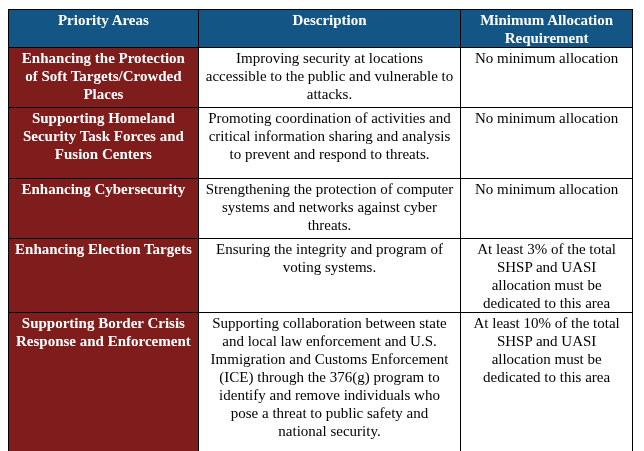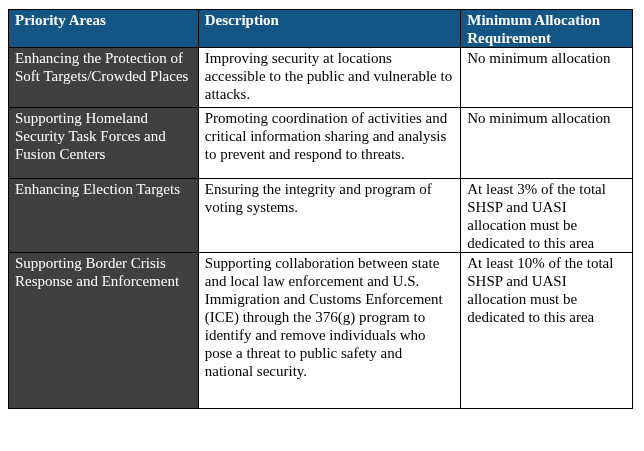--- a/index.html
+++ b/index.html
@@ -10,33 +10,33 @@
     border-collapse: collapse;
     font-family: "Liberation Serif", "DejaVu Serif", serif;
     font-size: 15px;
     line-height: 18px;
     color: #000;
   }
   table.priority-table td, table.priority-table th {
     border: 1.5px solid #000;
     vertical-align: top;
     padding: 1px 6px 0 6px;
-    text-align: left;
+    text-align: center;
   }
   th.hdr {
     background: #135585;
     color: #ffffff;
     font-weight: bold;
     text-align: center;
     padding-top: 2px;
   }
   td.area {
-    background: #404040;
+    background: #7f1d1d;
     color: #ffffff;
-    font-weight: normal;
+    font-weight: bold;
   }
   col.c1 { width: 190px; }
   col.c2 { width: 263px; }
   col.c3 { width: 172px; }
   tr.r-hdr { height: 37px; }
   tr.r1 { height: 60px; }
   tr.r2 { height: 71px; }
   tr.r3 { height: 60px; }
   tr.r4 { height: 74px; }
   tr.r5 { height: 156px; }
@@ -61,20 +61,25 @@
     <tr class="r1">
       <td class="area">Enhancing the Protection of Soft Targets/Crowded Places</td>
       <td>Improving security at locations accessible to the public and vulnerable to attacks.</td>
       <td>No minimum allocation</td>
     </tr>
     <tr class="r2">
       <td class="area">Supporting Homeland Security Task Forces and Fusion Centers</td>
       <td>Promoting coordination of activities and critical information sharing and analysis to prevent and respond to threats.</td>
       <td>No minimum allocation</td>
     </tr>
+    <tr class="r3">
+      <td class="area">Enhancing Cybersecurity</td>
+      <td>Strengthening the protection of computer systems and networks against cyber threats.</td>
+      <td>No minimum allocation</td>
+    </tr>
     <tr class="r4">
       <td class="area">Enhancing Election Targets</td>
       <td>Ensuring the integrity and program of voting systems.</td>
       <td>At least 3% of the total SHSP and UASI allocation must be dedicated to this area</td>
     </tr>
     <tr class="r5">
       <td class="area">Supporting Border Crisis Response and Enforcement</td>
       <td>Supporting collaboration between state and local law enforcement and U.S. Immigration and Customs Enforcement (ICE) through the 376(g) program to identify and remove individuals who pose a threat to public safety and national security.</td>
       <td>At least 10% of the total SHSP and UASI allocation must be dedicated to this area</td>
     </tr>

